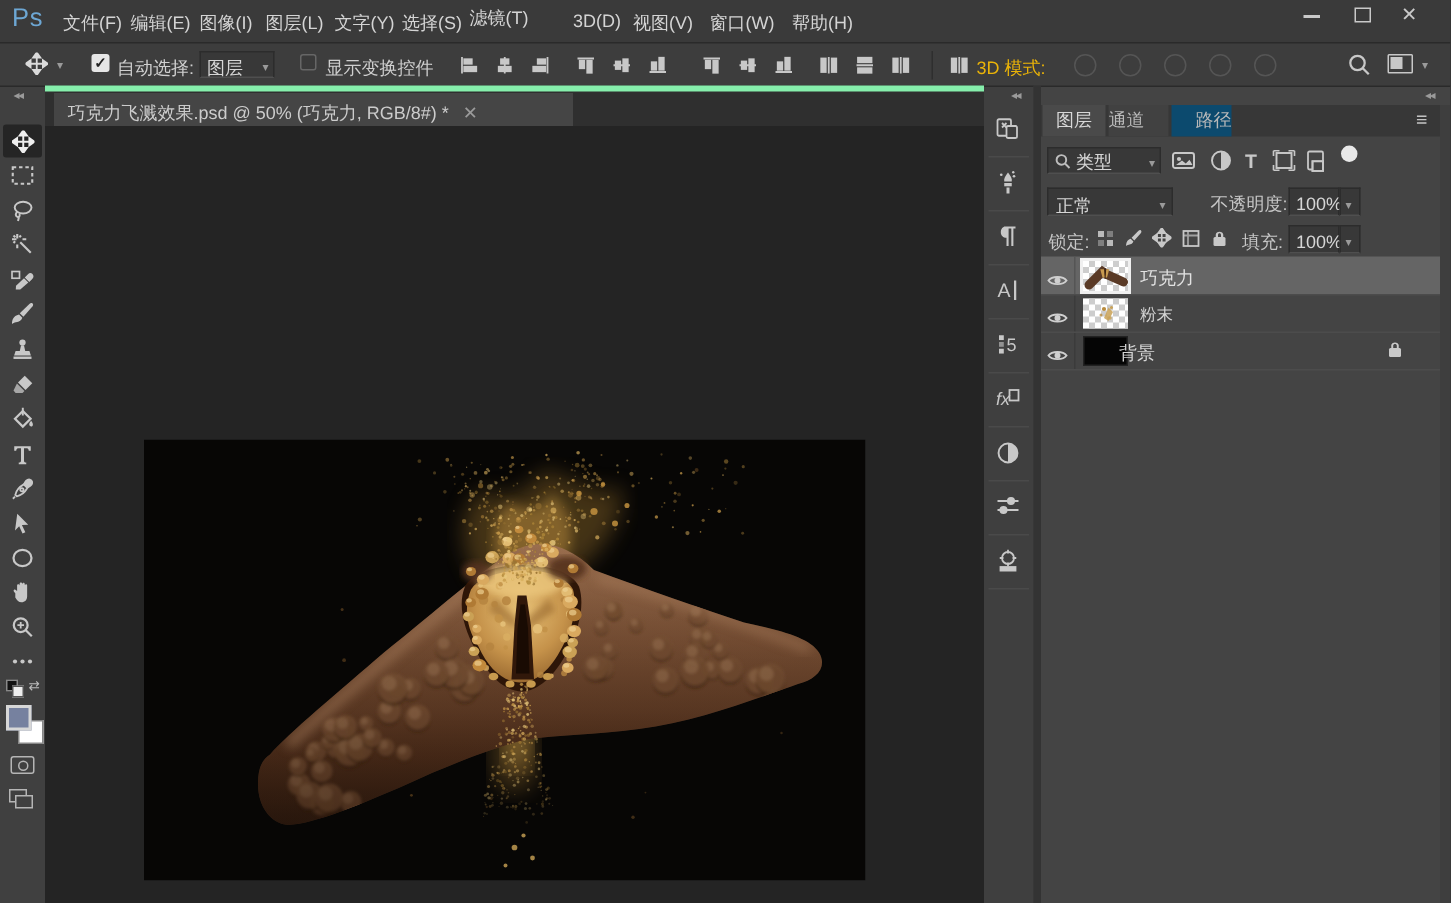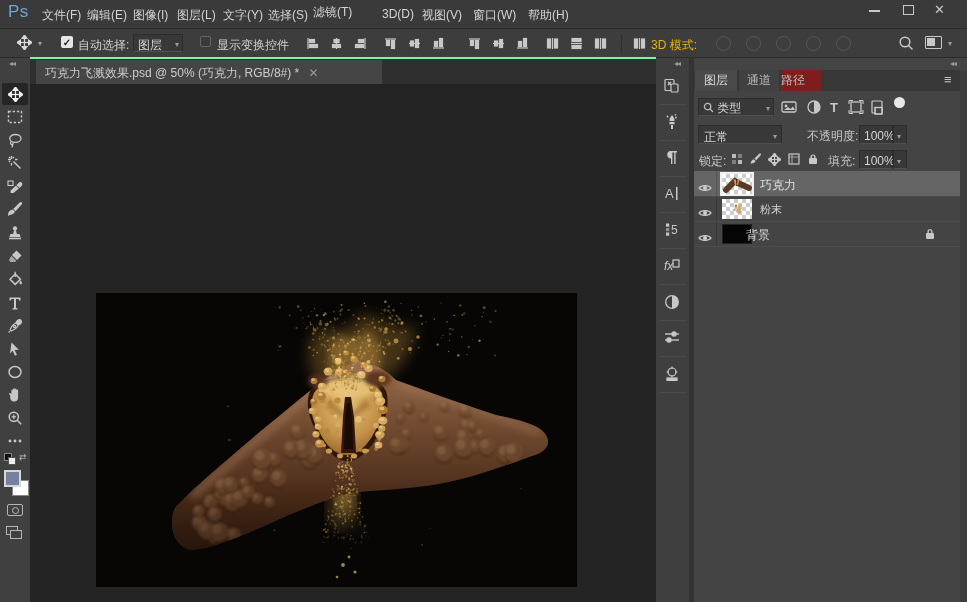--- a/index.html
+++ b/index.html
@@ -1,21 +1,21 @@
 <!DOCTYPE html>
 <html><head><meta charset="utf-8"><style>
 *{margin:0;padding:0;box-sizing:border-box}
 html,body{width:967px;height:602px;overflow:hidden;background:#3a3a3a;
  font-family:"Liberation Sans",sans-serif;-webkit-font-smoothing:antialiased}
 .abs{position:absolute}
 #app{position:relative;width:967px;height:602px}
 #menubar{left:0;top:0;width:967px;height:28px;background:#3a3a3a;color:#d4d4d4;font-size:12px}
 #optbar{left:0;top:28px;width:967px;height:29px;background:#3d3d3d;border-top:1px solid #2a2a2a;color:#cfcfcf;font-size:12px}
 #toolbar{left:0;top:57px;width:30px;height:545px;background:#404040;border-top:1px solid #2a2a2a}
-#tabstrip{left:30px;top:57px;width:626px;height:27px;background:#2f2f2f;border-top:2px solid #86efac}
+#tabstrip{left:30px;top:57px;width:626px;height:27px;background:#2f2f2f;border-top:4px solid #86efac}
 #canvasarea{left:30px;top:84px;width:626px;height:518px;background:#242424}
 #iconstrip{left:656px;top:57px;width:33px;height:545px;background:#3f3f3f;border-top:1px solid #2a2a2a}
 #stripgap{left:689px;top:57px;width:5px;height:545px;background:#333333}
 #panel{left:694px;top:57px;width:273px;height:545px;background:#444444;border-top:1px solid #2a2a2a}
 .toolbtn{position:absolute;left:2px;width:26px;height:22px;display:flex;align-items:center;justify-content:center}
 .chev{color:#9a9a9a;font-size:8px;letter-spacing:-1px}
 .fld{position:absolute;background:#383838;border:1px solid #2c2c2c;border-bottom-color:#4f4f4f;color:#d6d6d6;font-size:12px}
 .lbl{position:absolute;color:#c6c6c6;font-size:12px;white-space:nowrap}
 .glbl{position:absolute;color:#eab308;font-size:12px;white-space:nowrap}
 .vline{position:absolute;width:1px;background:#2e2e2e}
@@ -1469,22 +1469,22 @@
             <rect x="4" y="13" width="10" height="2.4" fill="#c8c8c8"></rect>
           </g>
         </svg></div>
       <div class="abs" style="left:3px;top:334px;width:27px;height:1px;background:#4a4a4a"></div>
     </div>
     <div id="stripgap" class="abs"></div>
     <div id="panel" class="abs">
       <div class="abs chev" style="left:256px;top:1px">◂◂</div>
       <div class="abs" style="left:0;top:12px;width:273px;height:21px;background:#373737"></div>
       <div class="abs" style="left:1px;top:12px;width:42px;height:21px;background:#4a4a4a;color:#d8d8d8;font-size:12px;text-align:center;line-height:21px">图层</div>
-      <div class="abs" style="left:45px;top:12px;width:40px;height:21px;background:#414141;color:#b9b9b9;font-size:12px;text-align:center;line-height:21px">通道</div>
-      <div class="abs" style="left:87px;top:12px;width:40px;height:21px;background:#7f1d1d;color:#b9b9b9;font-size:12px;text-align:left;line-height:21px">路径</div>
+      <div class="abs" style="left:45px;top:12px;width:40px;height:21px;background:#414141;color:#b9b9b9;font-size:12px;text-align:left;line-height:21px">通道</div>
+      <div class="abs" style="left:87px;top:12px;width:40px;height:21px;background:#0c4a6e;color:#b9b9b9;font-size:12px;text-align:right;line-height:21px">路径</div>
       <div class="abs" style="left:250px;top:14px;color:#c2c2c2;font-size:13px">≡</div>
       <div class="fld" style="left:4px;top:40px;width:76px;height:18px;padding:1px 4px"><span style="display:inline-block;vertical-align:-1px"><svg width="11" height="11" viewBox="0 0 11 11" style="">
             <g fill="none" stroke="#bdbdbd" stroke-width="1.3">
               <circle cx="4.6" cy="4.6" r="3.2"></circle>
               <line x1="7" y1="7" x2="10" y2="10"></line>
             </g>
           </svg></span> 类型<span class="chev" style="position:absolute;right:4px;top:5px">▾</span></div>
       <div class="abs" style="left:87px;top:41px"><svg width="16" height="16" viewBox="0 0 16 16" style="">
           <rect x="1" y="3" width="14" height="10" rx="1.5" fill="none" stroke="#c8c8c8" stroke-width="1.3"></rect>
           <circle cx="5" cy="7" r="1.4" fill="#c8c8c8"></circle>

